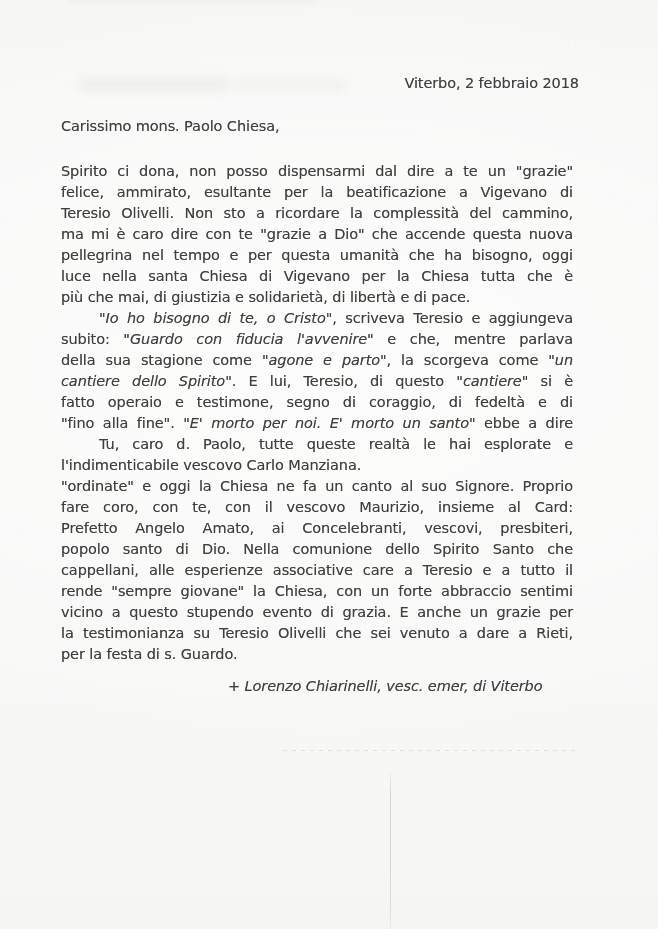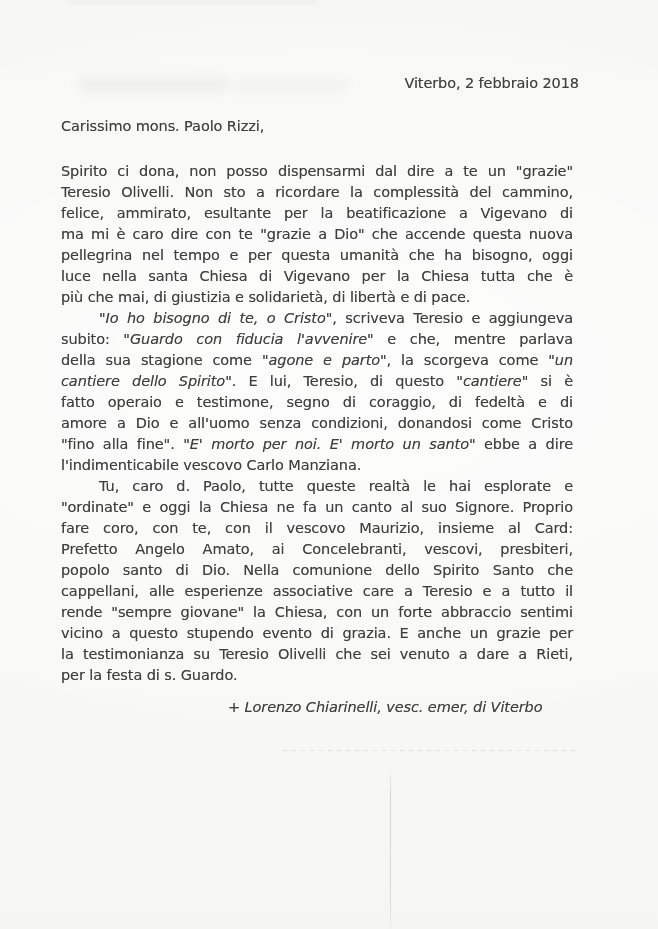--- a/index.html
+++ b/index.html
@@ -84,39 +84,38 @@
 
 <div class="sheet">
 
   <div class="smudge-top"></div>
   <div class="smudge-a"></div>
   <div class="smudge-b"></div>
 
   <div class="column">
     <div class="date-line">Viterbo, 2 febbraio 2018</div>
 
-    <div class="salutation">Carissimo mons. Paolo Rizzi,</div>
+    <div class="salutation">Carissimo mons. Paolo Chiesa,</div>
 
     <div class="body-block">
         <div class="line"><span>Spirito ci dona, non posso dispensarmi dal dire a te un "grazie"</span></div>
+        <div class="line"><span>felice, ammirato, esultante per la beatificazione a Vigevano di</span></div>
         <div class="line"><span>Teresio Olivelli. Non sto a ricordare la complessità del cammino,</span></div>
-        <div class="line"><span>felice, ammirato, esultante per la beatificazione a Vigevano di</span></div>
         <div class="line"><span>ma mi è caro dire con te "grazie a Dio" che accende questa nuova</span></div>
         <div class="line"><span>pellegrina nel tempo e per questa umanità che ha bisogno, oggi</span></div>
         <div class="line"><span>luce nella santa Chiesa di Vigevano per la Chiesa tutta che è</span></div>
         <div class="line last"><span>più che mai, di giustizia e solidarietà, di libertà e di pace.</span></div>
         <div class="line indent"><span class="it">"Io ho bisogno di te, o Cristo"</span><span>, scriveva Teresio e aggiungeva</span></div>
         <div class="line"><span>subito: </span><span class="it">"Guardo con fiducia l'avvenire"</span><span> e che, mentre parlava</span></div>
         <div class="line"><span>della sua stagione come </span><span class="it">"agone e parto"</span><span>, la scorgeva come </span><span class="it">"un</span></div>
         <div class="line"><span class="it">cantiere dello Spirito"</span><span>. E lui, Teresio, di questo </span><span class="it">"cantiere"</span><span> si è</span></div>
         <div class="line"><span>fatto operaio e testimone, segno di coraggio, di fedeltà e di</span></div>
-        <div class="line"><span>amore a Dio e all'uomo senza condizioni, donandosi come Cristo</span></div>
         <div class="line"><span>"fino alla fine". </span><span class="it">"E' morto per noi. E' morto un santo"</span><span> ebbe a dire</span></div>
+        <div class="line indent"><span>Tu, caro d. Paolo, tutte queste realtà le hai esplorate e</span></div>
         <div class="line last"><span>l'indimenticabile vescovo Carlo Manziana.</span></div>
-        <div class="line indent"><span>Tu, caro d. Paolo, tutte queste realtà le hai esplorate e</span></div>
         <div class="line"><span>"ordinate" e oggi la Chiesa ne fa un canto al suo Signore. Proprio</span></div>
         <div class="line"><span>fare coro, con te, con il vescovo Maurizio, insieme al Card:</span></div>
         <div class="line"><span>Prefetto Angelo Amato, ai Concelebranti, vescovi, presbiteri,</span></div>
         <div class="line"><span>popolo santo di Dio. Nella comunione dello Spirito Santo che</span></div>
         <div class="line"><span>cappellani, alle esperienze associative care a Teresio e a tutto il</span></div>
         <div class="line"><span>rende "sempre giovane" la Chiesa, con un forte abbraccio sentimi</span></div>
         <div class="line"><span>vicino a questo stupendo evento di grazia. E anche un grazie per</span></div>
         <div class="line"><span>la testimonianza su Teresio Olivelli che sei venuto a dare a Rieti,</span></div>
         <div class="line last"><span>per la festa di s. Guardo.</span></div>
       </div>

